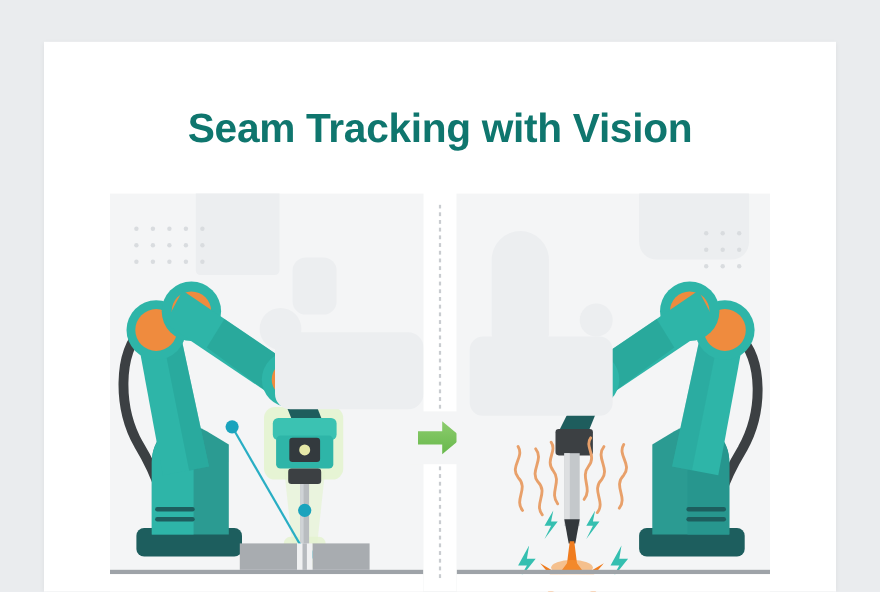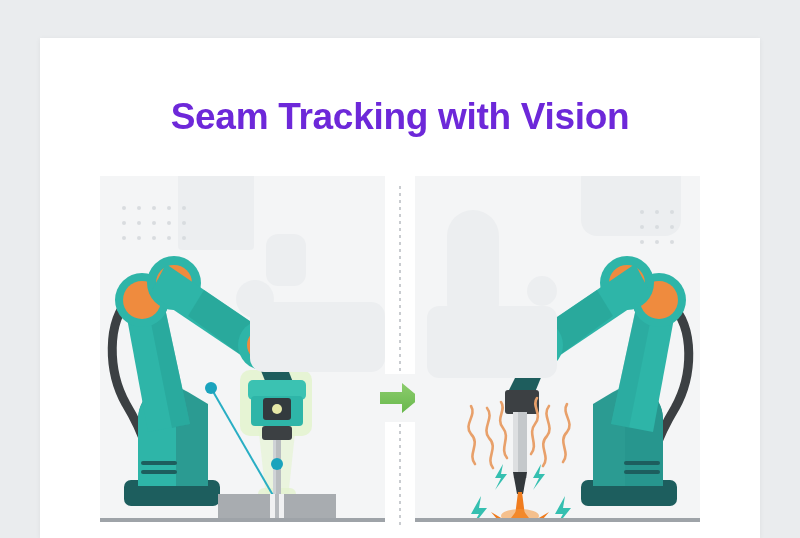--- a/index.html
+++ b/index.html
@@ -35,21 +35,21 @@
   #slide-title {
     position: absolute;
     left: 0;
     top: 58px;
     width: 720px;
     text-align: center;
     font-family: "Liberation Sans", sans-serif;
     font-weight: bold;
     font-size: 37px;
     letter-spacing: -0.3px;
-    color: #6d28d9;
+    color: #0f766e;
     white-space: nowrap;
   }
 
   
   #illustration {
     position: absolute;
     left: 60px;
     top: 138px;
     width: 600px;
     height: 362px;

